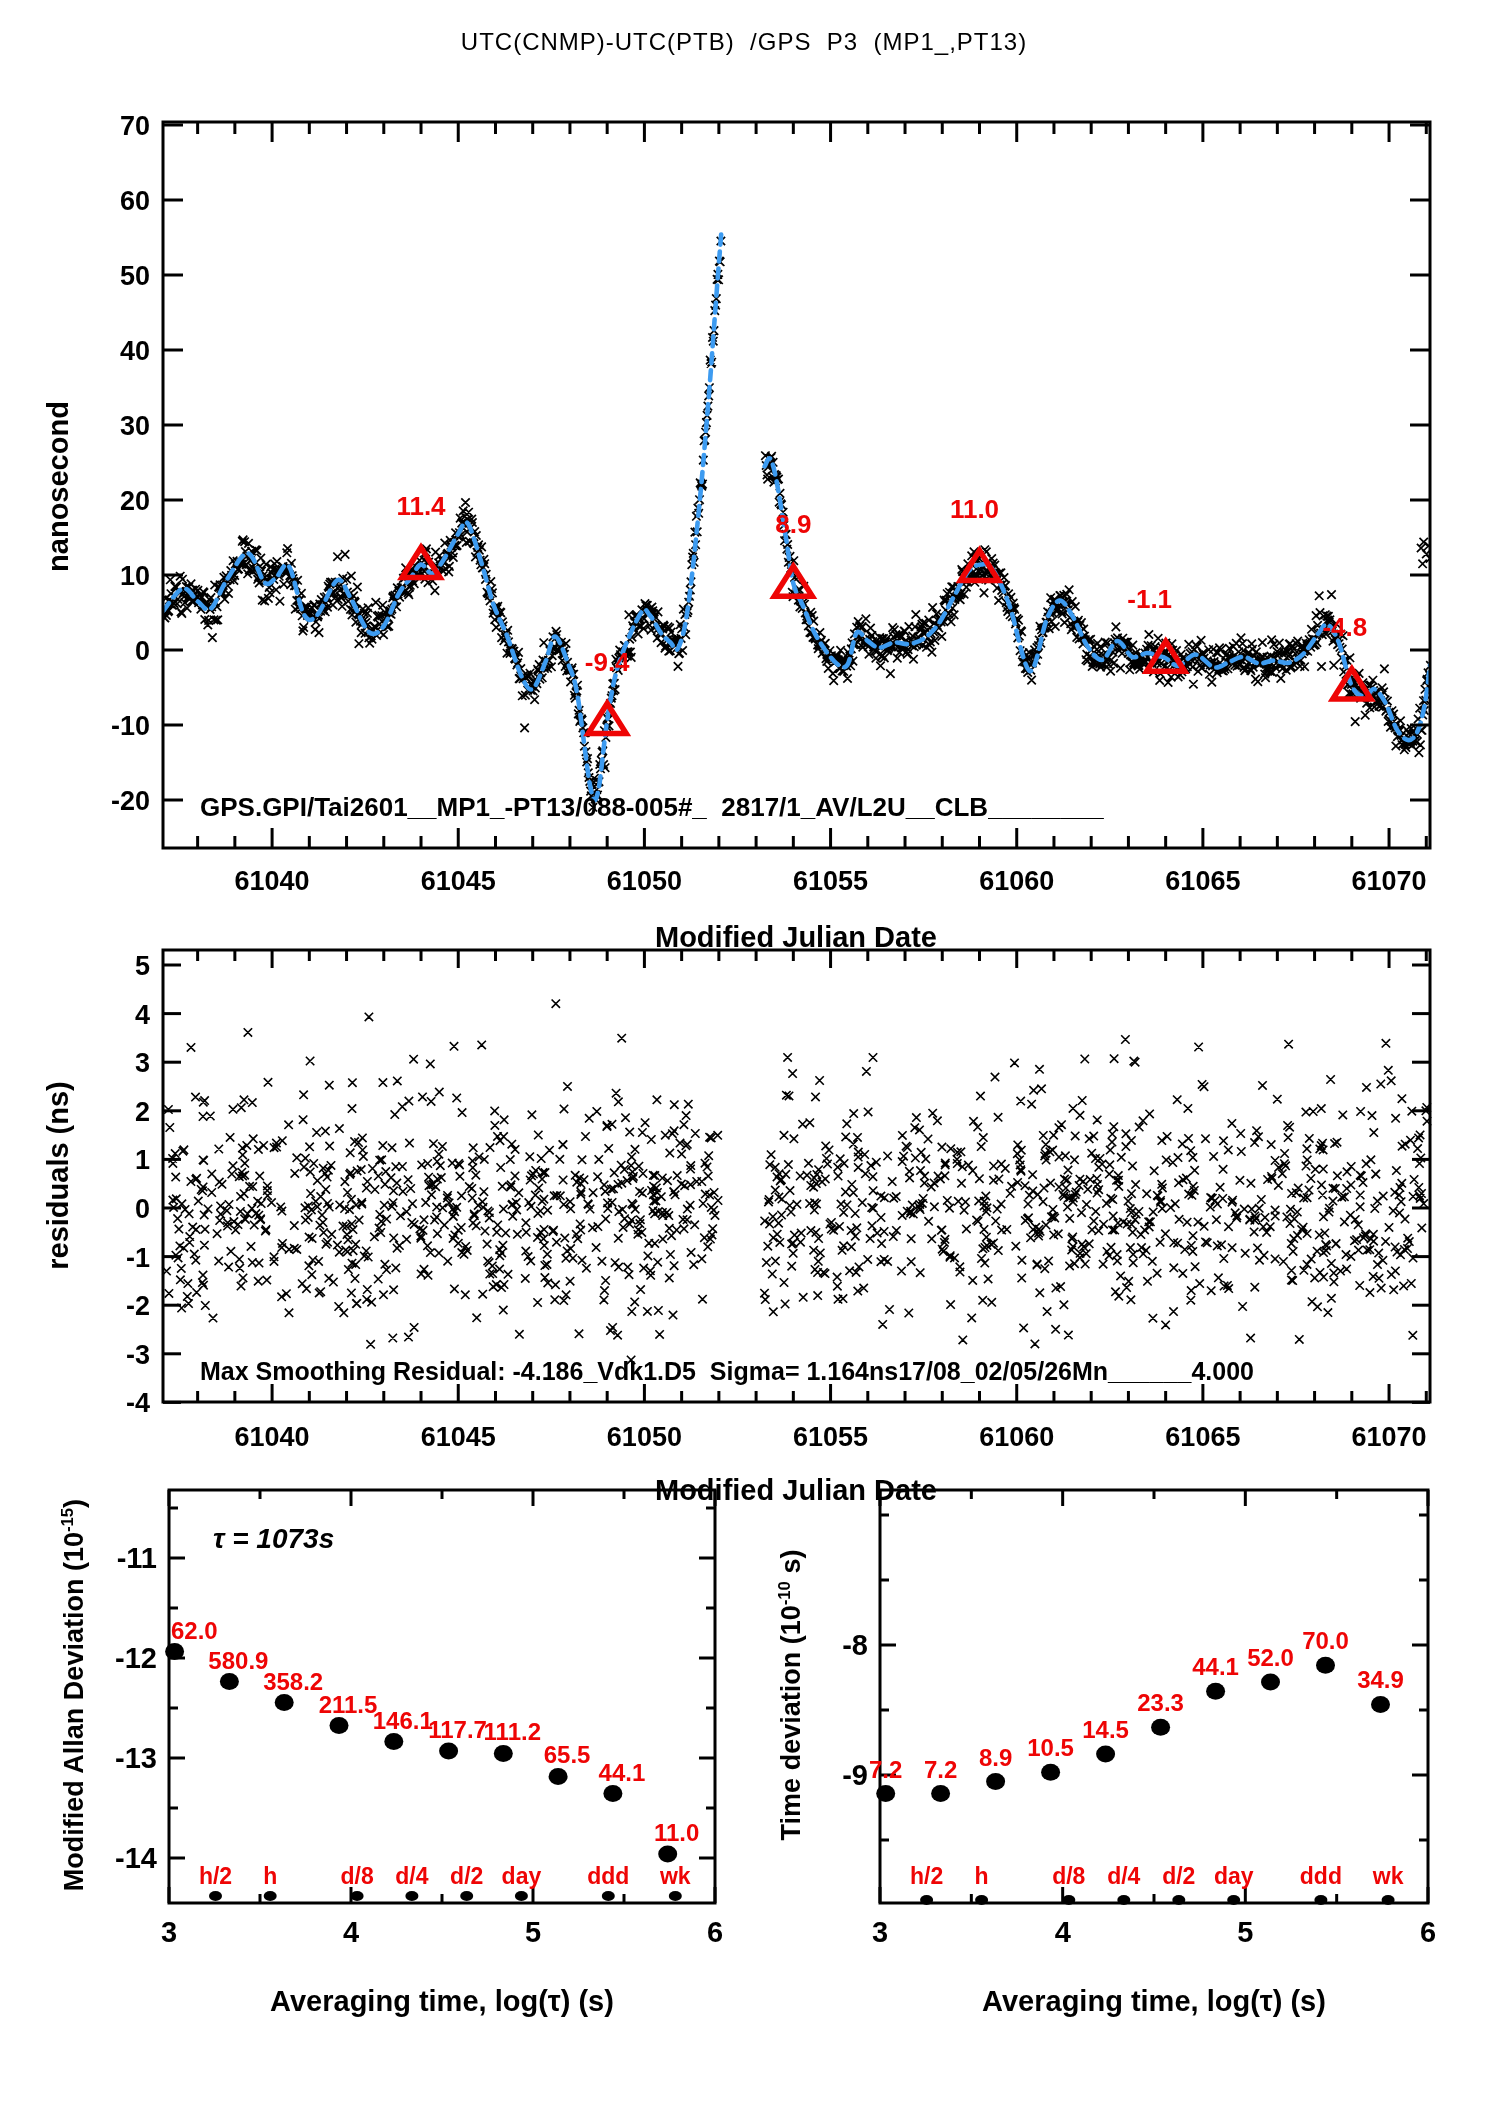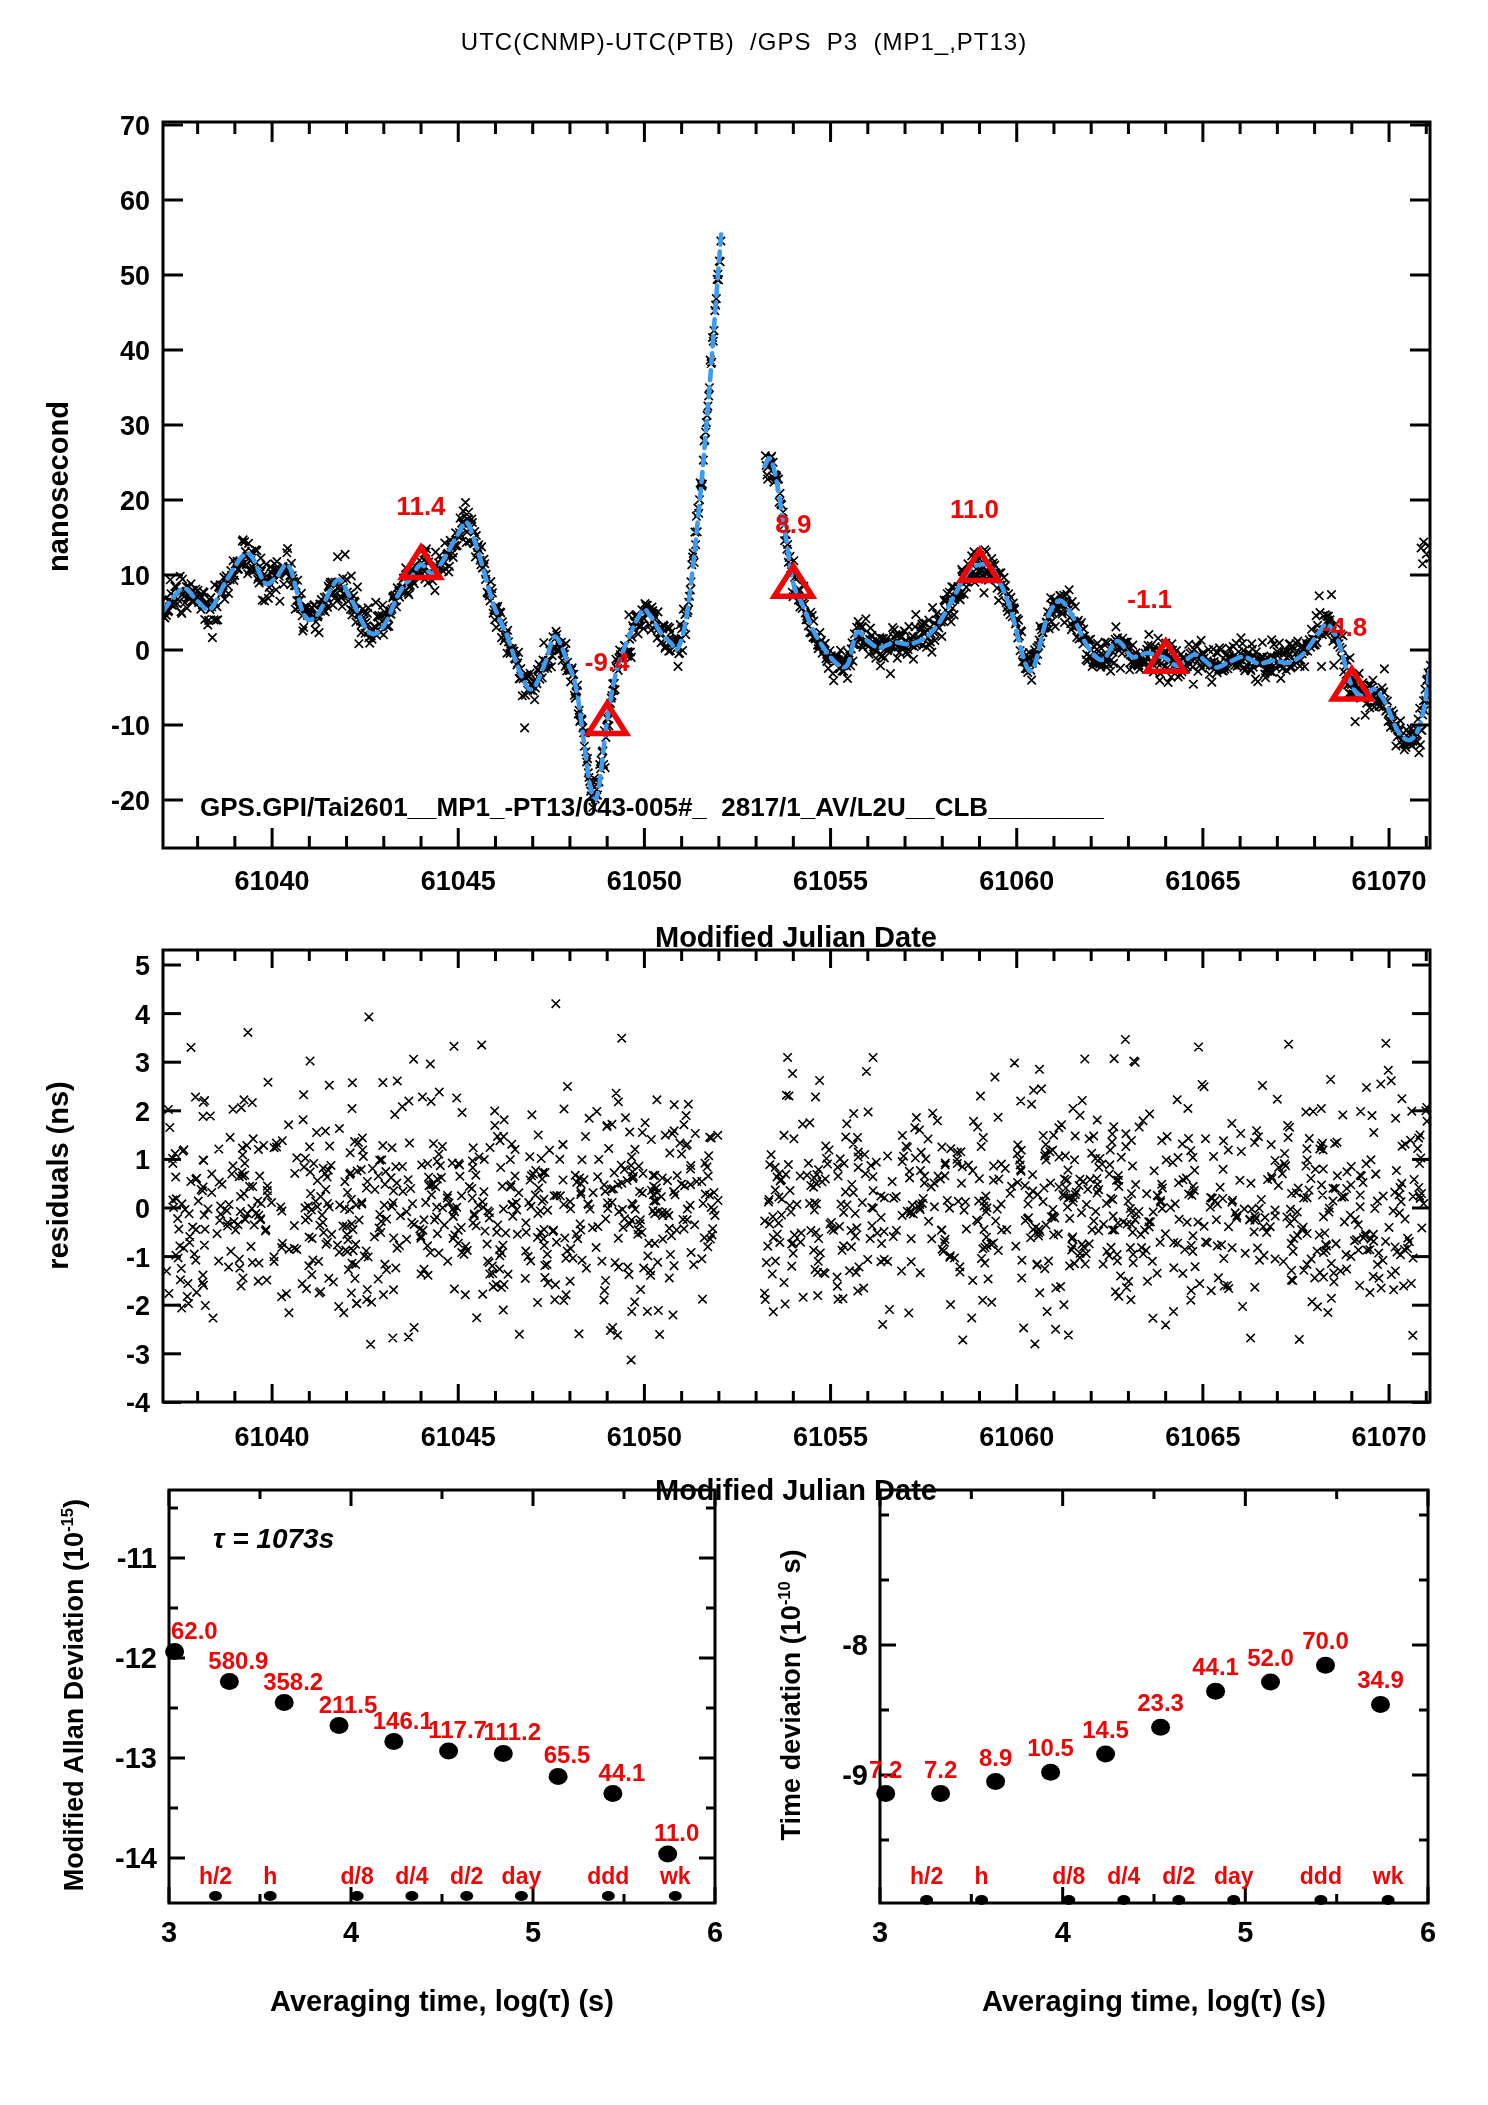--- a/index.html
+++ b/index.html
@@ -418,24 +418,25 @@
         <text x="1325.5" y="1649.2" font-size="24" text-anchor="middle" fill="#ee0505" font-family="&quot;Liberation Sans&quot;, sans-serif" font-weight="bold">70.0</text>
         <ellipse cx="1380.5" cy="1704.4" rx="9.5" ry="8.5" fill="#000000"></ellipse>
         <text x="1380.5" y="1688.4" font-size="24" text-anchor="middle" fill="#ee0505" font-family="&quot;Liberation Sans&quot;, sans-serif" font-weight="bold">34.9</text>
       </g>
     </svg>
 
   <div class="olabel title">UTC(CNMP)-UTC(PTB)  /GPS  P3  (MP1_,PT13)</div>
 
   <div class="olabel rot ylab1">nanosecond</div>
   <div class="olabel xlab xlab1">Modified Julian Date</div>
-  <div class="olabel anno anno1">GPS.GPI/Tai2601__MP1_-PT13/043-005#_  2817/1_AV/L2U__CLB________</div>
+  <div class="olabel anno anno1">GPS.GPI/Tai2601__MP1_-PT13/088-005#_  2817/1_AV/L2U__CLB________</div>
 
   <div class="olabel rot ylab2">residuals (ns)</div>
   <div class="olabel xlab xlab2">Modified Julian Date</div>
+  <div class="olabel anno anno2">Max Smoothing Residual: -4.186_Vdk1.D5  Sigma= 1.164ns17/08_02/05/26Mn______4.000</div>
 
   <div class="olabel rot ylab3"><span>Modified Allan Deviation (10</span><span class="sup">-15</span><span>)</span></div>
   <div class="olabel xlab xlab3">Averaging time, log(τ) (s)</div>
   <div class="olabel anno annotau">τ = 1073s</div>
 
   <div class="olabel rot ylab4"><span>Time deviation (10</span><span class="sup">-10</span><span> s)</span></div>
   <div class="olabel xlab xlab4">Averaging time, log(τ) (s)</div>
 </div>
 
 </body></html>

